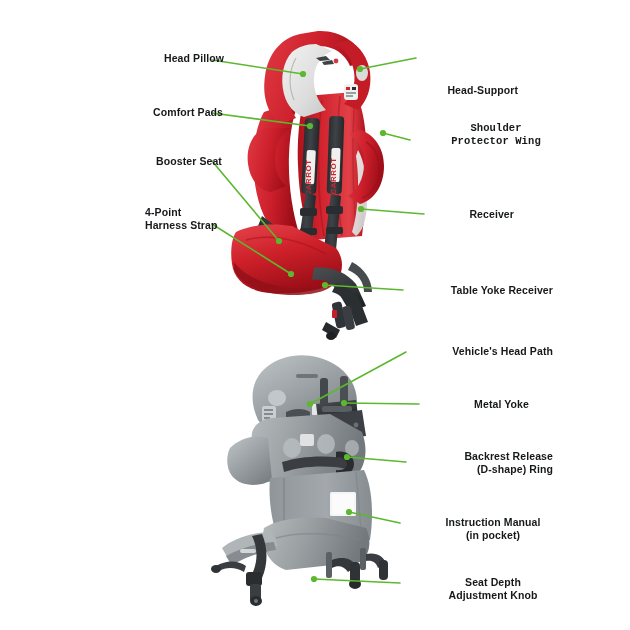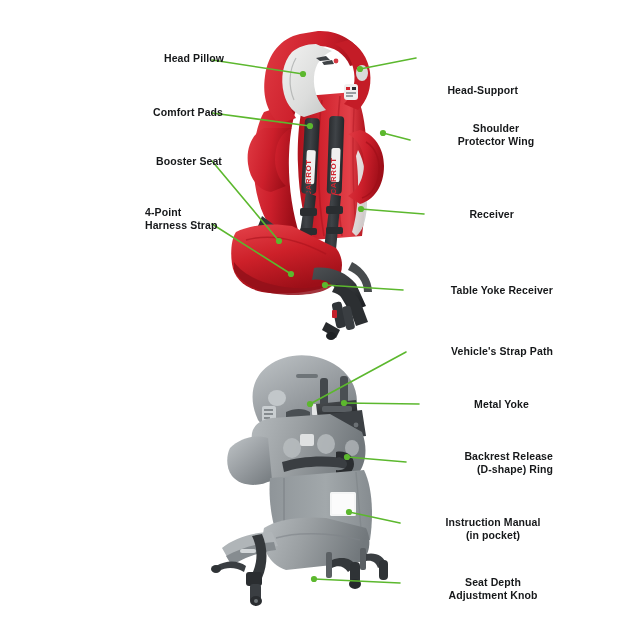--- a/index.html
+++ b/index.html
@@ -302,25 +302,25 @@
       </g>
   </svg>
 
   <div id="labels-layer">
       <div class="callout-label lab-right" style="left: 140px; top: 52px; width: 66px; color: rgb(22, 24, 26);">Head Pillow</div>
       <div class="callout-label lab-right" style="left: 129px; top: 106px; width: 77px; color: rgb(22, 24, 26);">Comfort Pads</div>
       <div class="callout-label lab-right" style="left: 132px; top: 155px; width: 74px; color: rgb(22, 24, 26);">Booster Seat</div>
       <div class="callout-label lab-right" style="left: 121px; top: 206px; width: 85px; color: rgb(22, 24, 26);">4-Point
 Harness Strap</div>
       <div class="callout-label lab-left" style="left: 404px; top: 52px; width: 90px; color: rgb(22, 24, 26); margin-top: 32px;">Head-Support</div>
-      <div class="callout-label lab-center" style="left: 413px; top: 122px; width: 118px; color: rgb(22, 24, 26);">Shoulder
+      <div class="callout-label lab-center" style="left: 413px; top: 122px; width: 118px; color: rgb(22, 24, 26); font-family: Liberation Mono, monospace;">Shoulder
 Protector Wing</div>
       <div class="callout-label lab-left" style="left: 430px; top: 208px; width: 60px; color: rgb(22, 24, 26);">Receiver</div>
       <div class="callout-label lab-left" style="left: 407px; top: 284px; width: 122px; color: rgb(22, 24, 26);">Table Yoke Receiver</div>
-      <div class="callout-label lab-left" style="left: 411px; top: 345px; width: 118px; color: rgb(22, 24, 26);">Vehicle's Strap Path</div>
+      <div class="callout-label lab-left" style="left: 411px; top: 345px; width: 118px; color: rgb(22, 24, 26);">Vehicle's Head Path</div>
       <div class="callout-label lab-left" style="left: 425px; top: 398px; width: 80px; color: rgb(22, 24, 26);">Metal Yoke</div>
       <div class="callout-label lab-left" style="left: 411px; top: 450px; width: 118px; color: rgb(22, 24, 26);">Backrest Release
 (D-shape) Ring</div>
       <div class="callout-label lab-center" style="left: 404px; top: 516px; width: 130px; color: rgb(22, 24, 26);">Instruction Manual
 (in pocket)</div>
       <div class="callout-label lab-center" style="left: 404px; top: 576px; width: 130px; color: rgb(22, 24, 26);">Seat Depth
 Adjustment Knob</div>
     </div>
 </div>
 

